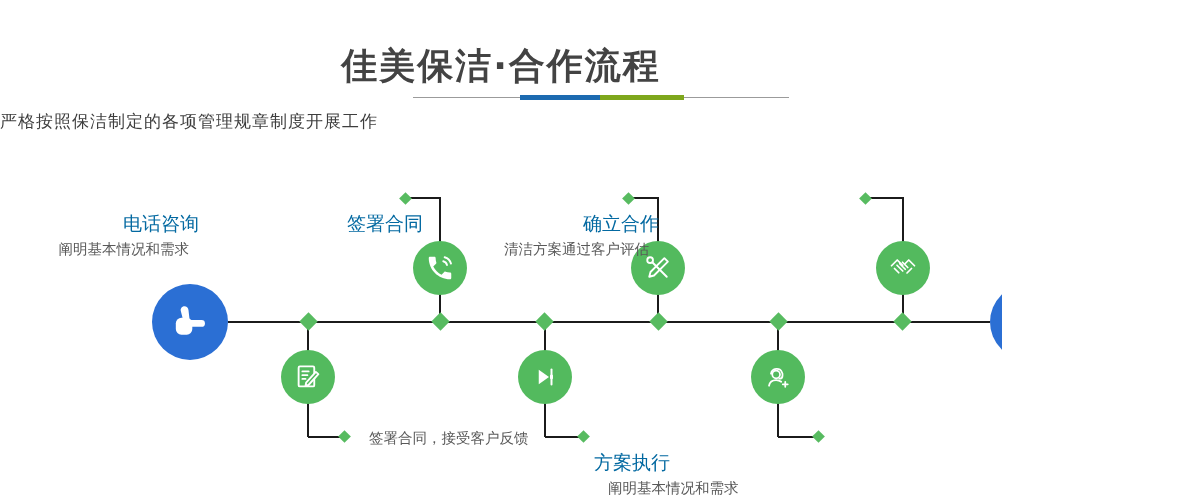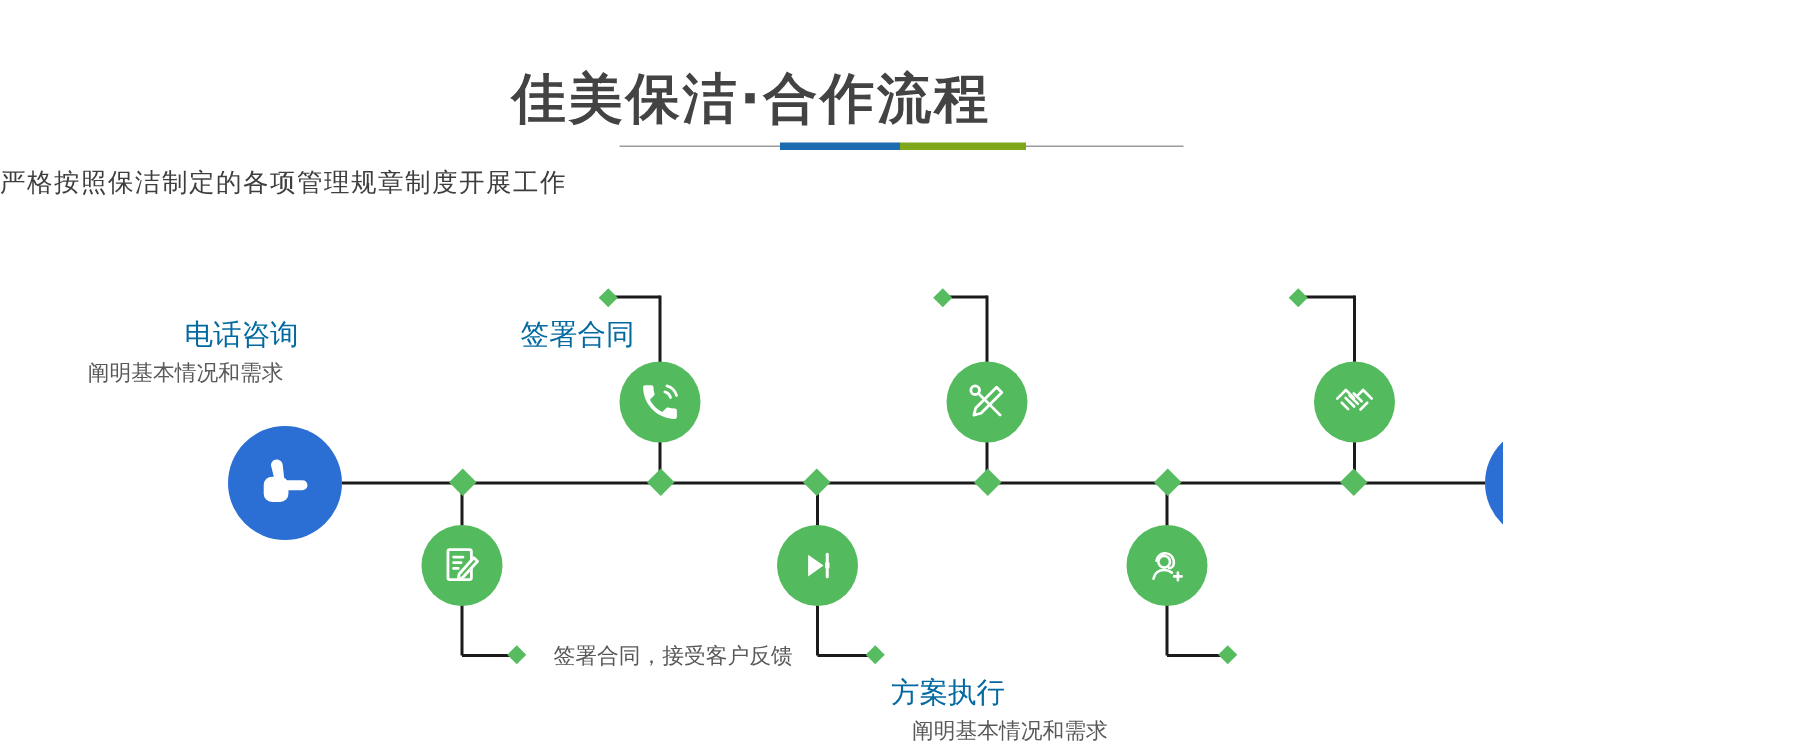--- a/index.html
+++ b/index.html
@@ -111,20 +111,24 @@
   <div class="mark" style="left:861px;top:194px;"></div>
   <div class="node" style="left:896px;top:315px;"></div>
   <div class="gcircle" style="left:876px;top:241px;">
     <svg width="30" height="30" viewBox="0 0 24 24" fill="none" stroke="#ffffff" stroke-width="1.4" stroke-linecap="round" stroke-linejoin="round">
       <path d="M2.8 10.2L7.4 5.6l4.3 4.3"></path>
       <path d="M21.2 10.2L16.6 5.6l-3 3"></path>
       <path d="M7.2 9.8l4.6 4.6M9.4 8.6l4.4 4.4M11.6 7.4l4.2 4.2"></path>
       <path d="M5.2 12.4l3.4 3.4M18.8 12.4l-3.6 3.6"></path>
     </svg>
   </div>
+  <div class="step-label align-right" style="right:343px;top:185px;">
+    <div class="t">确立合作</div>
+    <div class="d">清洁方案通过客户评估</div>
+  </div>
 
   <div class="vline" style="left:307px;top:322px;height:115px;"></div>
   <div class="hline" style="left:308px;top:436px;width:33px;"></div>
   <div class="mark" style="left:340px;top:432px;"></div>
   <div class="node" style="left:302px;top:315px;"></div>
   <div class="gcircle" style="left:281px;top:350px;">
     <svg width="30" height="30" viewBox="0 0 24 24" fill="none" stroke="#ffffff" stroke-width="1.5" stroke-linecap="round" stroke-linejoin="round">
       <rect x="4.5" y="3.5" width="12.5" height="16" rx="1"></rect>
       <path d="M7.5 7.5h5M7.5 10.5h4M7.5 13.5h2.5"></path>
       <path d="M10.5 16.5l7.8-8.6 2 1.8-7.9 8.7-2.4.7z" fill="#53ba5e"></path>

